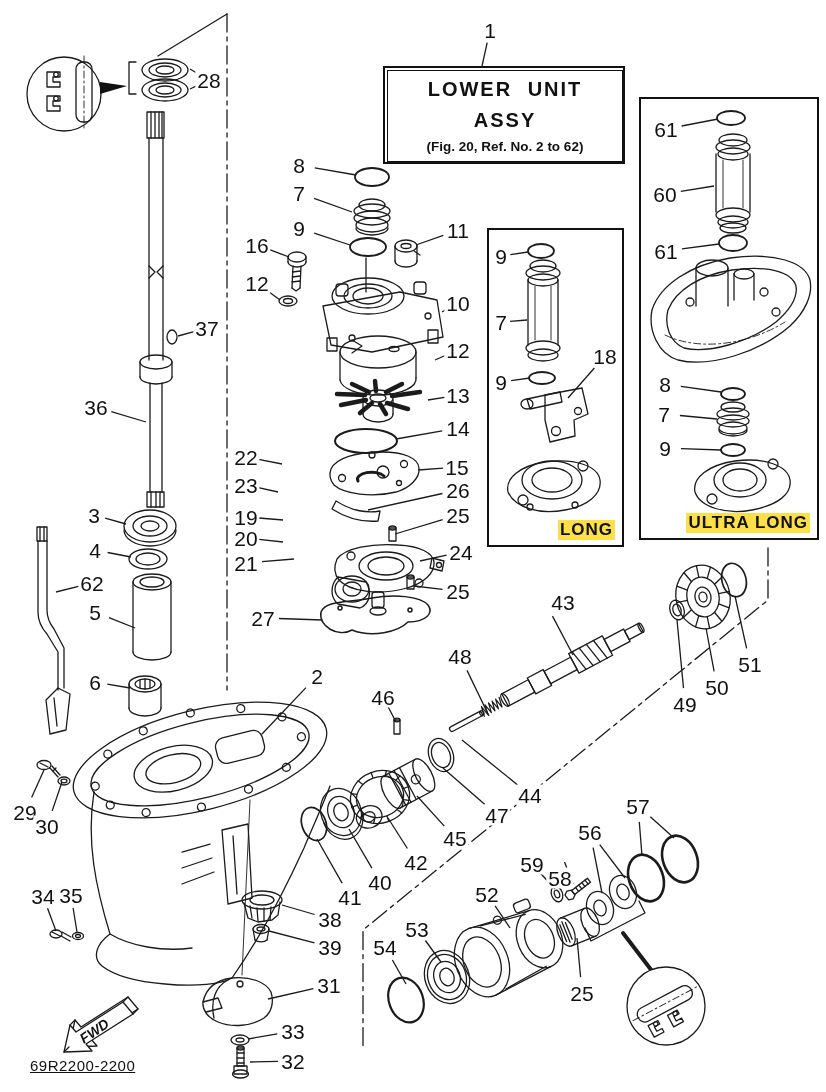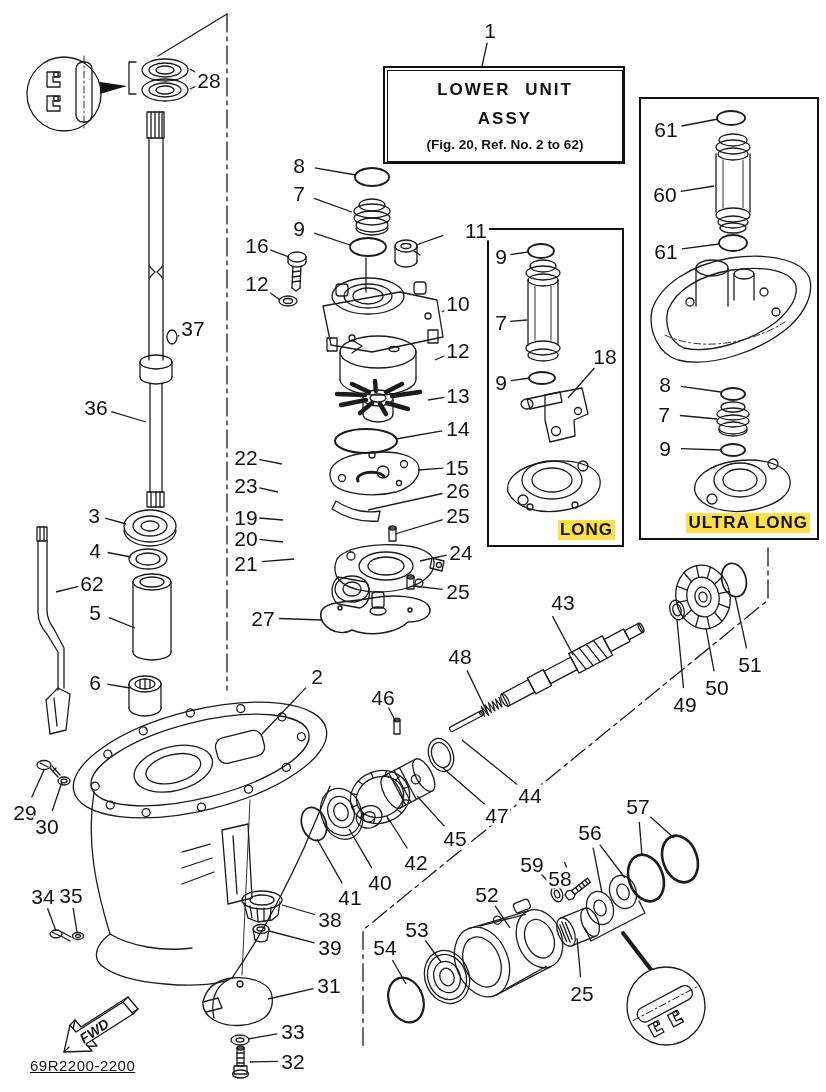--- a/index.html
+++ b/index.html
@@ -9,21 +9,21 @@
   #art,#leaders{position:absolute;left:0;top:0;pointer-events:none;}
   #leaders{z-index:30;}
   #art{z-index:10;}
   .callout-layer{position:absolute;left:0;top:0;width:826px;height:1092px;z-index:40;}
   .callout{position:absolute;transform:translate(-50%,-50%);font-size:21px;line-height:1;
            color:#111;background:#fff;padding:0 2px;white-space:nowrap;}
   .title-box{position:absolute;left:383px;top:66px;width:234px;height:90px;border:2px solid #111;
              background:#fff;padding:2px;z-index:20;}
   .title-box-inner{width:100%;height:100%;border:1.5px solid #111;display:flex;flex-direction:column;
              align-items:center;justify-content:space-evenly;color:#111;}
-  .tb-line1,.tb-line2{font-size:17px;font-weight:bold;letter-spacing:2px;word-spacing:8px;}
+  .tb-line1,.tb-line2{font-size:20px;font-weight:bold;letter-spacing:2px;word-spacing:8px;}
   .tb-line3{font-size:13.5px;font-weight:bold;}
   .variant-box{position:absolute;border:2px solid #111;z-index:20;background:transparent;}
   .variant-box.long{left:487px;top:228px;width:133px;height:315px;}
   .variant-box.ultra{left:639px;top:97px;width:176px;height:439px;}
   .variant-label{position:absolute;right:7px;bottom:5px;font-size:17px;font-weight:bold;
                  letter-spacing:1px;color:#111;background:#fde047;padding:0 2px;}
   .drawing-code{position:absolute;left:30px;top:1057px;font-size:15px;color:#111;
                 letter-spacing:.5px;z-index:20;text-decoration:underline;}
   .dd{stroke-dasharray:18 5 4 5;}
   .dd2{stroke-dasharray:7 3 2 3;stroke-width:.9;}
@@ -642,37 +642,37 @@
 <div class="drawing-code">69R2200-2200</div>
 
 <div class="callout-layer" id="callout-layer">
       <div class="callout" style="left: 490px; top: 30px;">1</div>
       <div class="callout" style="left: 209px; top: 80px;">28</div>
       <div class="callout" style="left: 299px; top: 165px;">8</div>
       <div class="callout" style="left: 299px; top: 193px;">7</div>
       <div class="callout" style="left: 299px; top: 228px;">9</div>
       <div class="callout" style="left: 257px; top: 245px;">16</div>
       <div class="callout" style="left: 257px; top: 283px;">12</div>
-      <div class="callout" style="left: 458px; top: 230px; margin-left: 18px;">11</div>
+      <div class="callout" style="left: 458px; top: 230px;">11</div>
       <div class="callout" style="left: 458px; top: 303px;">10</div>
       <div class="callout" style="left: 458px; top: 350px;">12</div>
       <div class="callout" style="left: 458px; top: 395px;">13</div>
       <div class="callout" style="left: 458px; top: 428px;">14</div>
       <div class="callout" style="left: 457px; top: 467px;">15</div>
       <div class="callout" style="left: 458px; top: 490px;">26</div>
       <div class="callout" style="left: 458px; top: 515px;">25</div>
       <div class="callout" style="left: 461px; top: 552px;">24</div>
       <div class="callout" style="left: 458px; top: 591px;">25</div>
       <div class="callout" style="left: 263px; top: 618px;">27</div>
       <div class="callout" style="left: 246px; top: 457px;">22</div>
       <div class="callout" style="left: 246px; top: 485px;">23</div>
       <div class="callout" style="left: 246px; top: 517px;">19</div>
       <div class="callout" style="left: 246px; top: 538px;">20</div>
       <div class="callout" style="left: 246px; top: 563px;">21</div>
-      <div class="callout" style="left: 193px; top: 328px;">37</div>
+      <div class="callout" style="left: 207px; top: 328px;">37</div>
       <div class="callout" style="left: 96px; top: 407px;">36</div>
       <div class="callout" style="left: 94px; top: 515px;">3</div>
       <div class="callout" style="left: 95px; top: 550px;">4</div>
       <div class="callout" style="left: 92px; top: 583px;">62</div>
       <div class="callout" style="left: 95px; top: 612px;">5</div>
       <div class="callout" style="left: 95px; top: 682px;">6</div>
       <div class="callout" style="left: 317px; top: 676px;">2</div>
       <div class="callout" style="left: 25px; top: 812px;">29</div>
       <div class="callout" style="left: 47px; top: 826px;">30</div>
       <div class="callout" style="left: 43px; top: 896px;">34</div>

